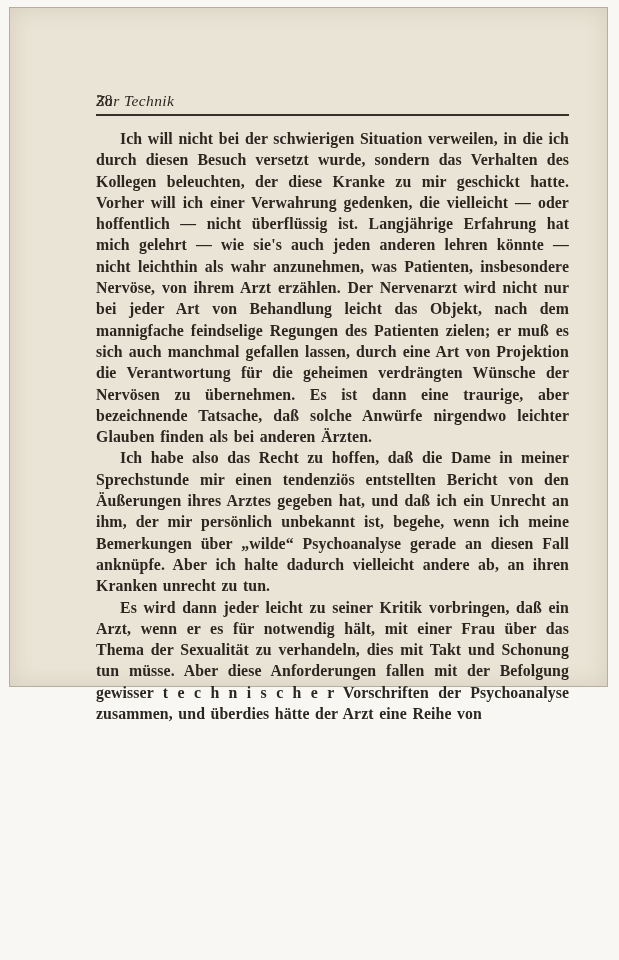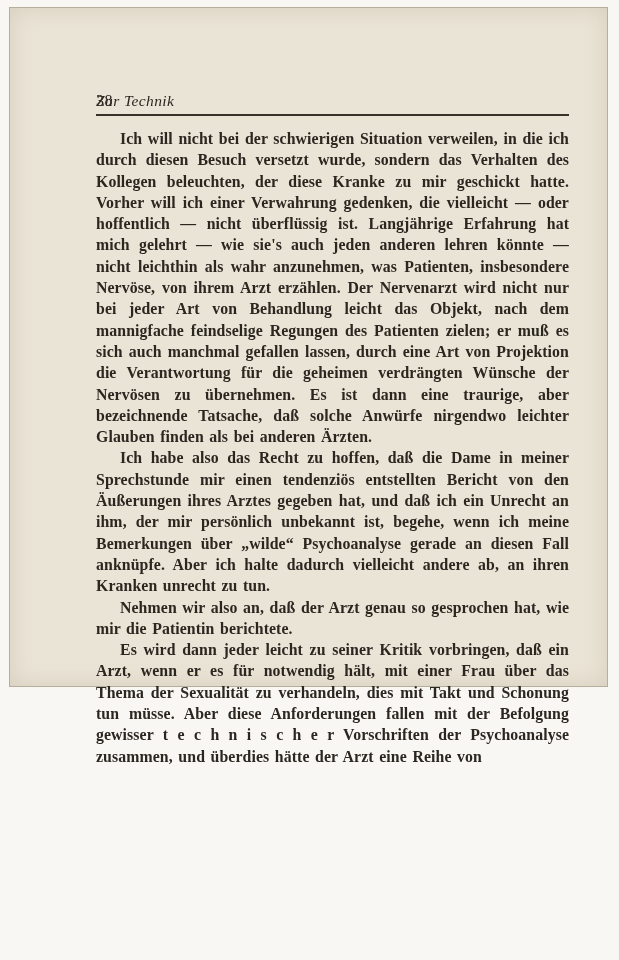--- a/index.html
+++ b/index.html
@@ -78,18 +78,17 @@
   <div class="content">
 
     <div class="running-header">
       <span class="page-number">38</span>
       <span class="header-title">Zur Technik</span>
     </div>
 
     <div class="text-block">
       <p class="indent">Ich will nicht bei der schwierigen Situation verweilen, in die ich durch diesen Besuch versetzt wurde, sondern das Verhalten des Kollegen beleuchten, der diese Kranke zu mir geschickt hatte. Vorher will ich einer Verwahrung gedenken, die vielleicht — oder hoffentlich — nicht überflüssig ist. Langjährige Erfahrung hat mich gelehrt — wie sie's auch jeden anderen lehren könnte — nicht leichthin als wahr anzunehmen, was Patienten, insbesondere Nervöse, von ihrem Arzt erzählen. Der Nervenarzt wird nicht nur bei jeder Art von Behandlung leicht das Objekt, nach dem mannigfache feindselige Regungen des Patienten zielen; er muß es sich auch manchmal gefallen lassen, durch eine Art von Projektion die Verantwortung für die geheimen verdrängten Wünsche der Nervösen zu übernehmen. Es ist dann eine traurige, aber bezeichnende Tatsache, daß solche Anwürfe nirgendwo leichter Glauben finden als bei anderen Ärzten.</p>
       <p class="indent">Ich habe also das Recht zu hoffen, daß die Dame in meiner Sprechstunde mir einen tendenziös entstellten Bericht von den Äußerungen ihres Arztes gegeben hat, und daß ich ein Unrecht an ihm, der mir persönlich unbekannt ist, begehe, wenn ich meine Bemerkungen über „wilde“ Psychoanalyse gerade an diesen Fall anknüpfe. Aber ich halte dadurch vielleicht andere ab, an ihren Kranken unrecht zu tun.</p>
-      <p class="indent">Nehmen wir also an, daß der Arzt genau so gesprochen hat, wie mir die Patientin berichtete.</p>
       <p class="indent">Es wird dann jeder leicht zu seiner Kritik vorbringen, daß ein Arzt, wenn er es für notwendig hält, mit einer Frau über das Thema der Sexualität zu verhandeln, dies mit Takt und Schonung tun müsse. Aber diese Anforderungen fallen mit der Befolgung gewisser t e c h n i s c h e r Vorschriften der Psycho­analyse zusammen, und überdies hätte der Arzt eine Reihe von</p>
     </div>
 
   </div>
 </div>
 
 </body></html>

